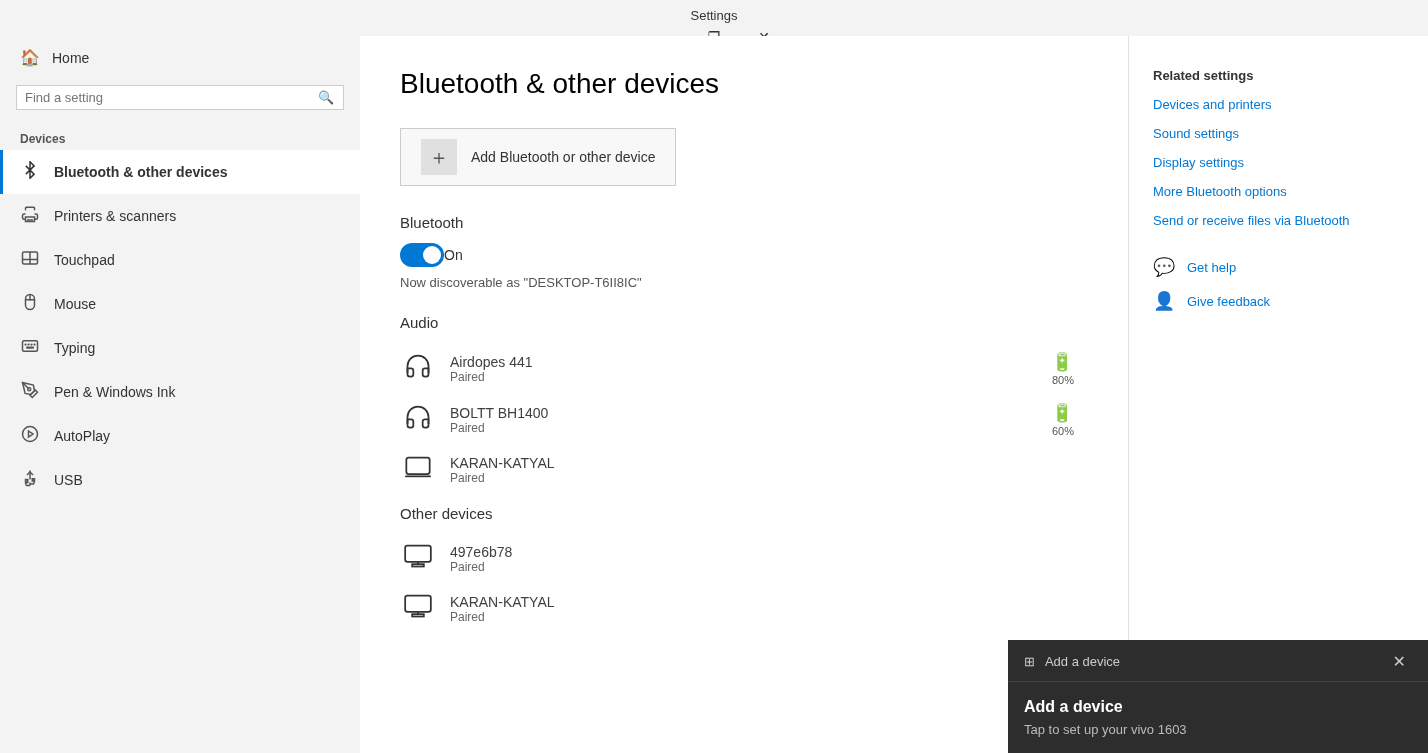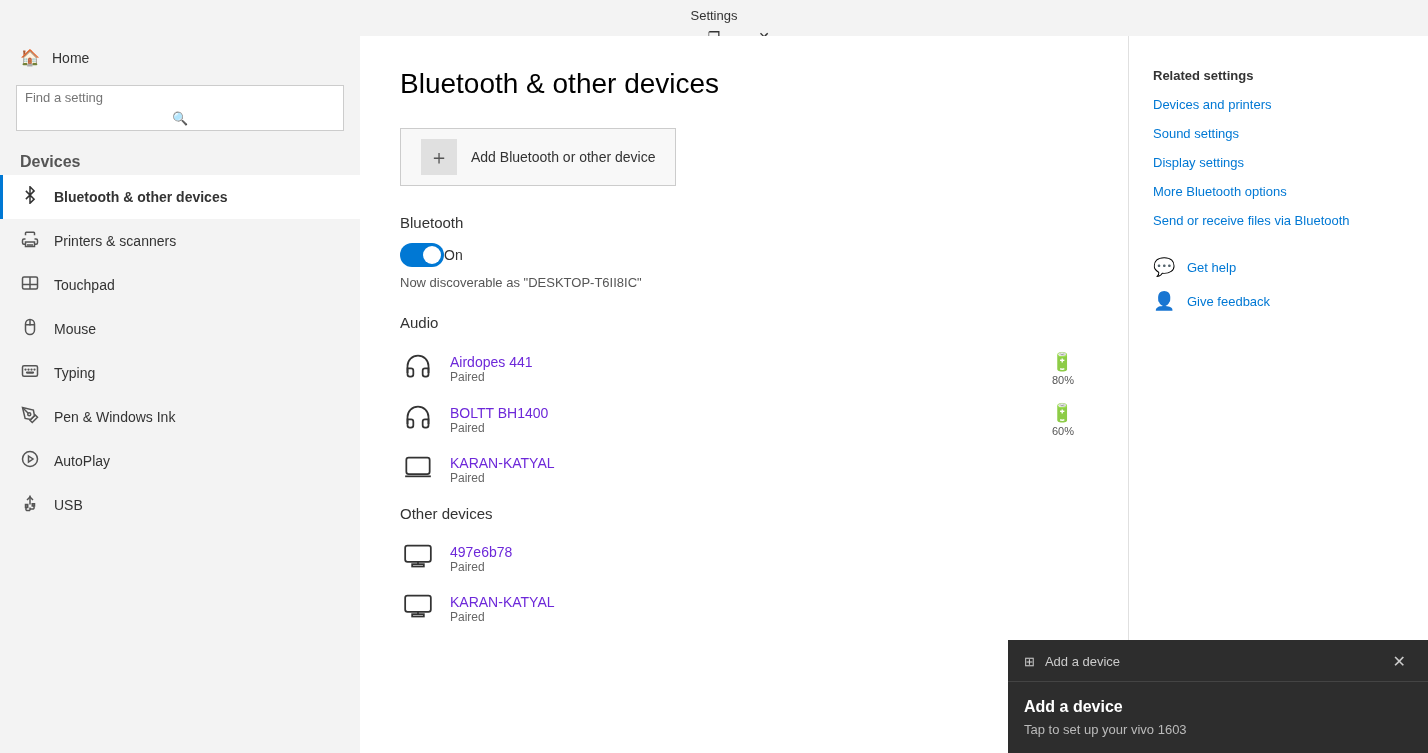--- a/index.html
+++ b/index.html
@@ -46,33 +46,32 @@
       color: #333;
     }
     .search-box {
       margin: 6px 16px 16px 16px;
       background: white;
       border: 1px solid #ccc;
       display: flex;
       align-items: center;
       padding: 4px 8px;
       gap: 6px;
-      flex-direction: column;
     }
     .search-box input {
       border: none;
       outline: none;
       font-size: 13px;
       width: 100%;
       background: transparent;
       color: #555;
     }
     .search-icon-box { font-size: 13px; color: #666; }
     .sidebar-section-label {
-      font-size: 16px;
+      font-size: 12px;
       font-weight: 600;
       color: #555;
       padding: 6px 20px 4px 20px;
       text-transform: none;
     }
     .sidebar-item {
       display: flex;
       align-items: center;
       gap: 14px;
       padding: 11px 20px;
@@ -166,21 +165,21 @@
     .device-section-title { font-size: 15px; font-weight: 400; color: #333; margin-top: 10px; margin-bottom: 12px; }
     .device-item {
       display: flex;
       align-items: center;
       gap: 14px;
       padding: 8px 0;
       cursor: pointer;
     }
     .device-icon { font-size: 22px; width: 36px; text-align: center; flex-shrink: 0; color: #444; }
     .device-info { flex: 1; }
-    .device-name { font-size: 14px; color: #6d28d9; }
+    .device-name { font-size: 14px; color: #404040; }
     .device-status { font-size: 12px; color: #666; }
     .device-battery { display: flex; flex-direction: column; align-items: center; font-size: 11px; color: #555; min-width: 50px; }
     .battery-icon { font-size: 18px; margin-bottom: 1px; }
 
     
     .right-panel {
       width: 300px;
       flex-shrink: 0;
       padding: 32px 24px;
       background: white;

